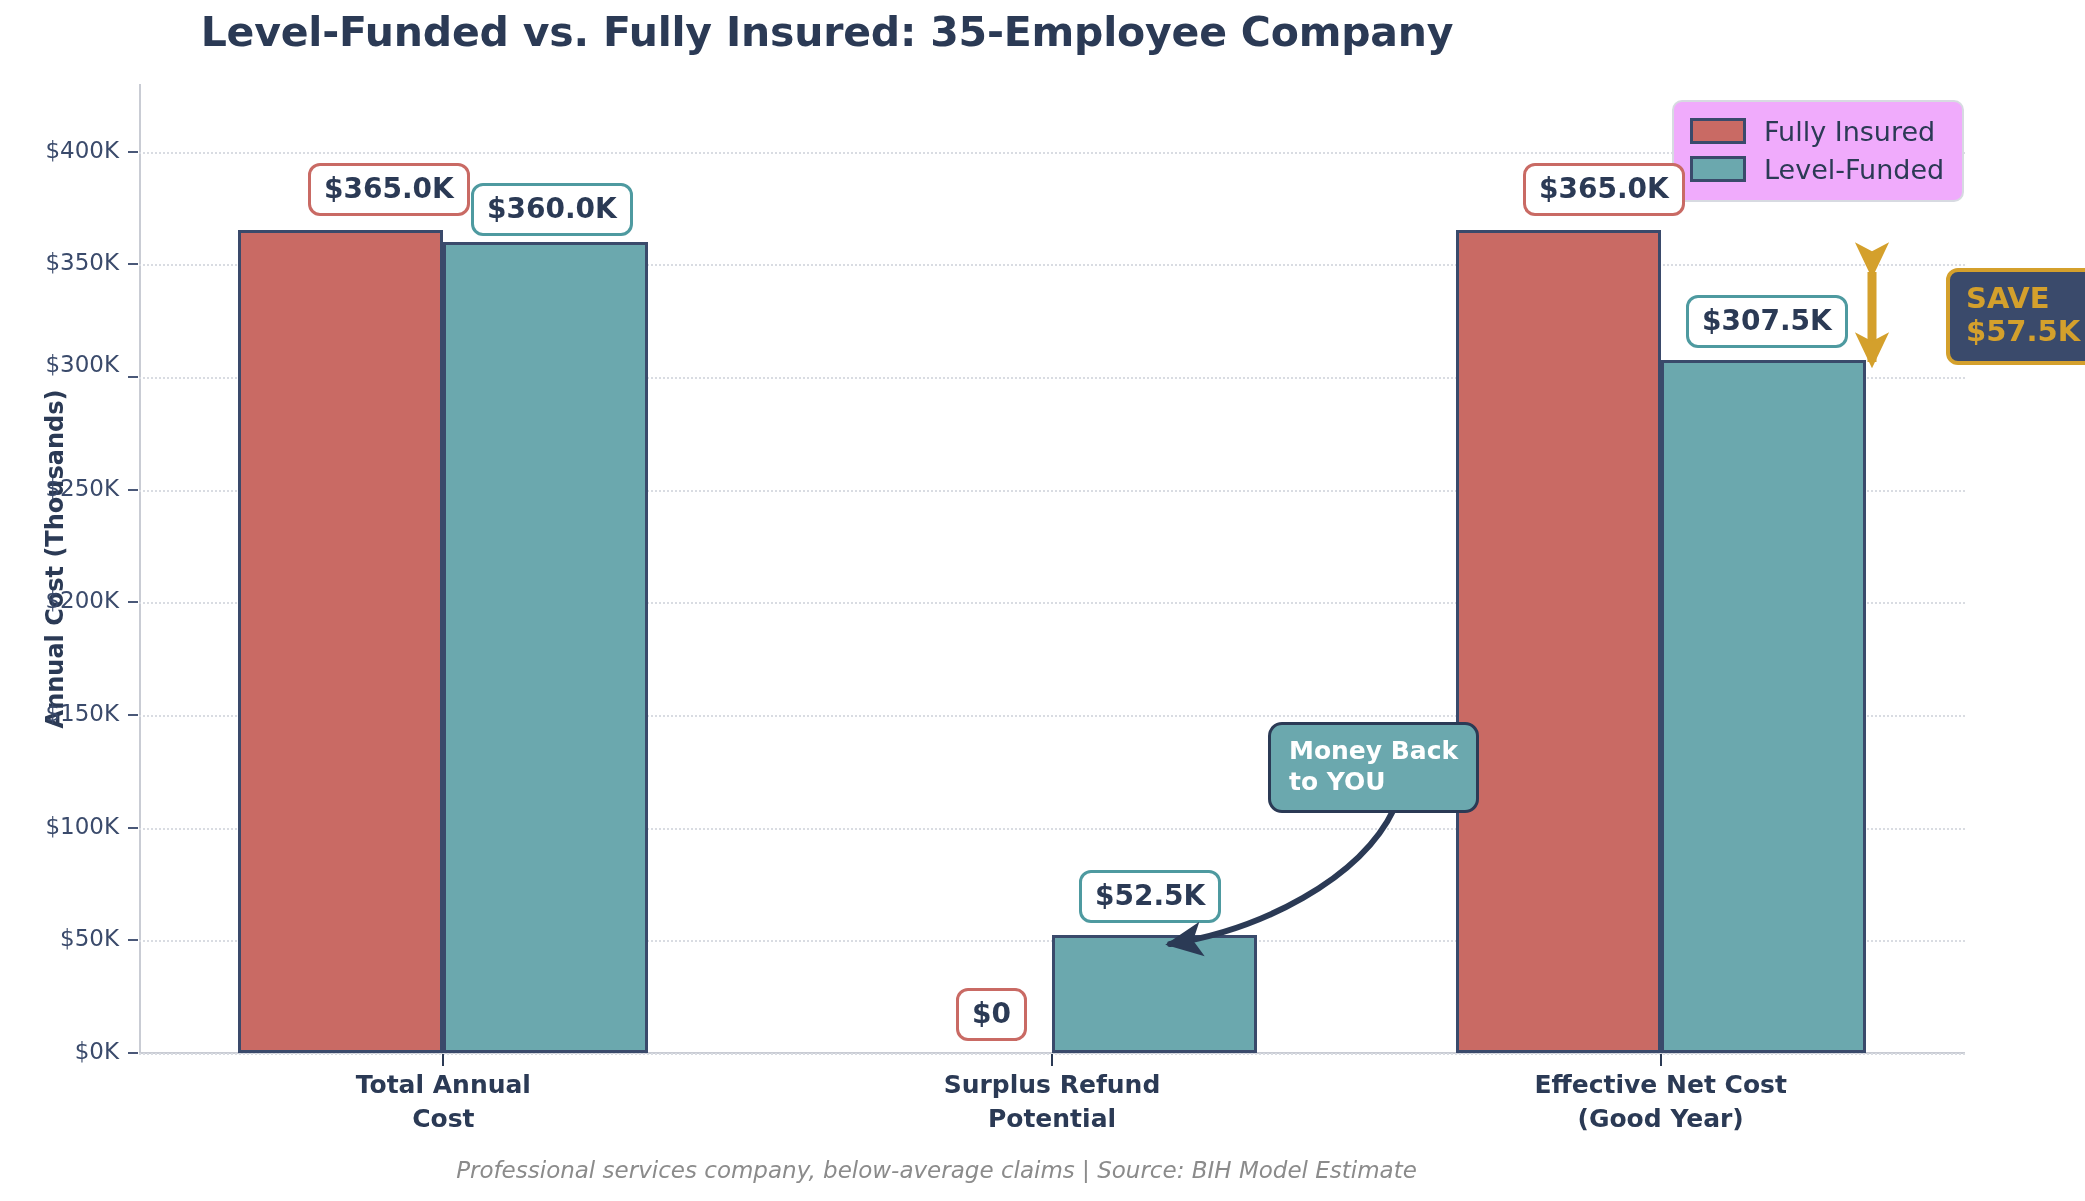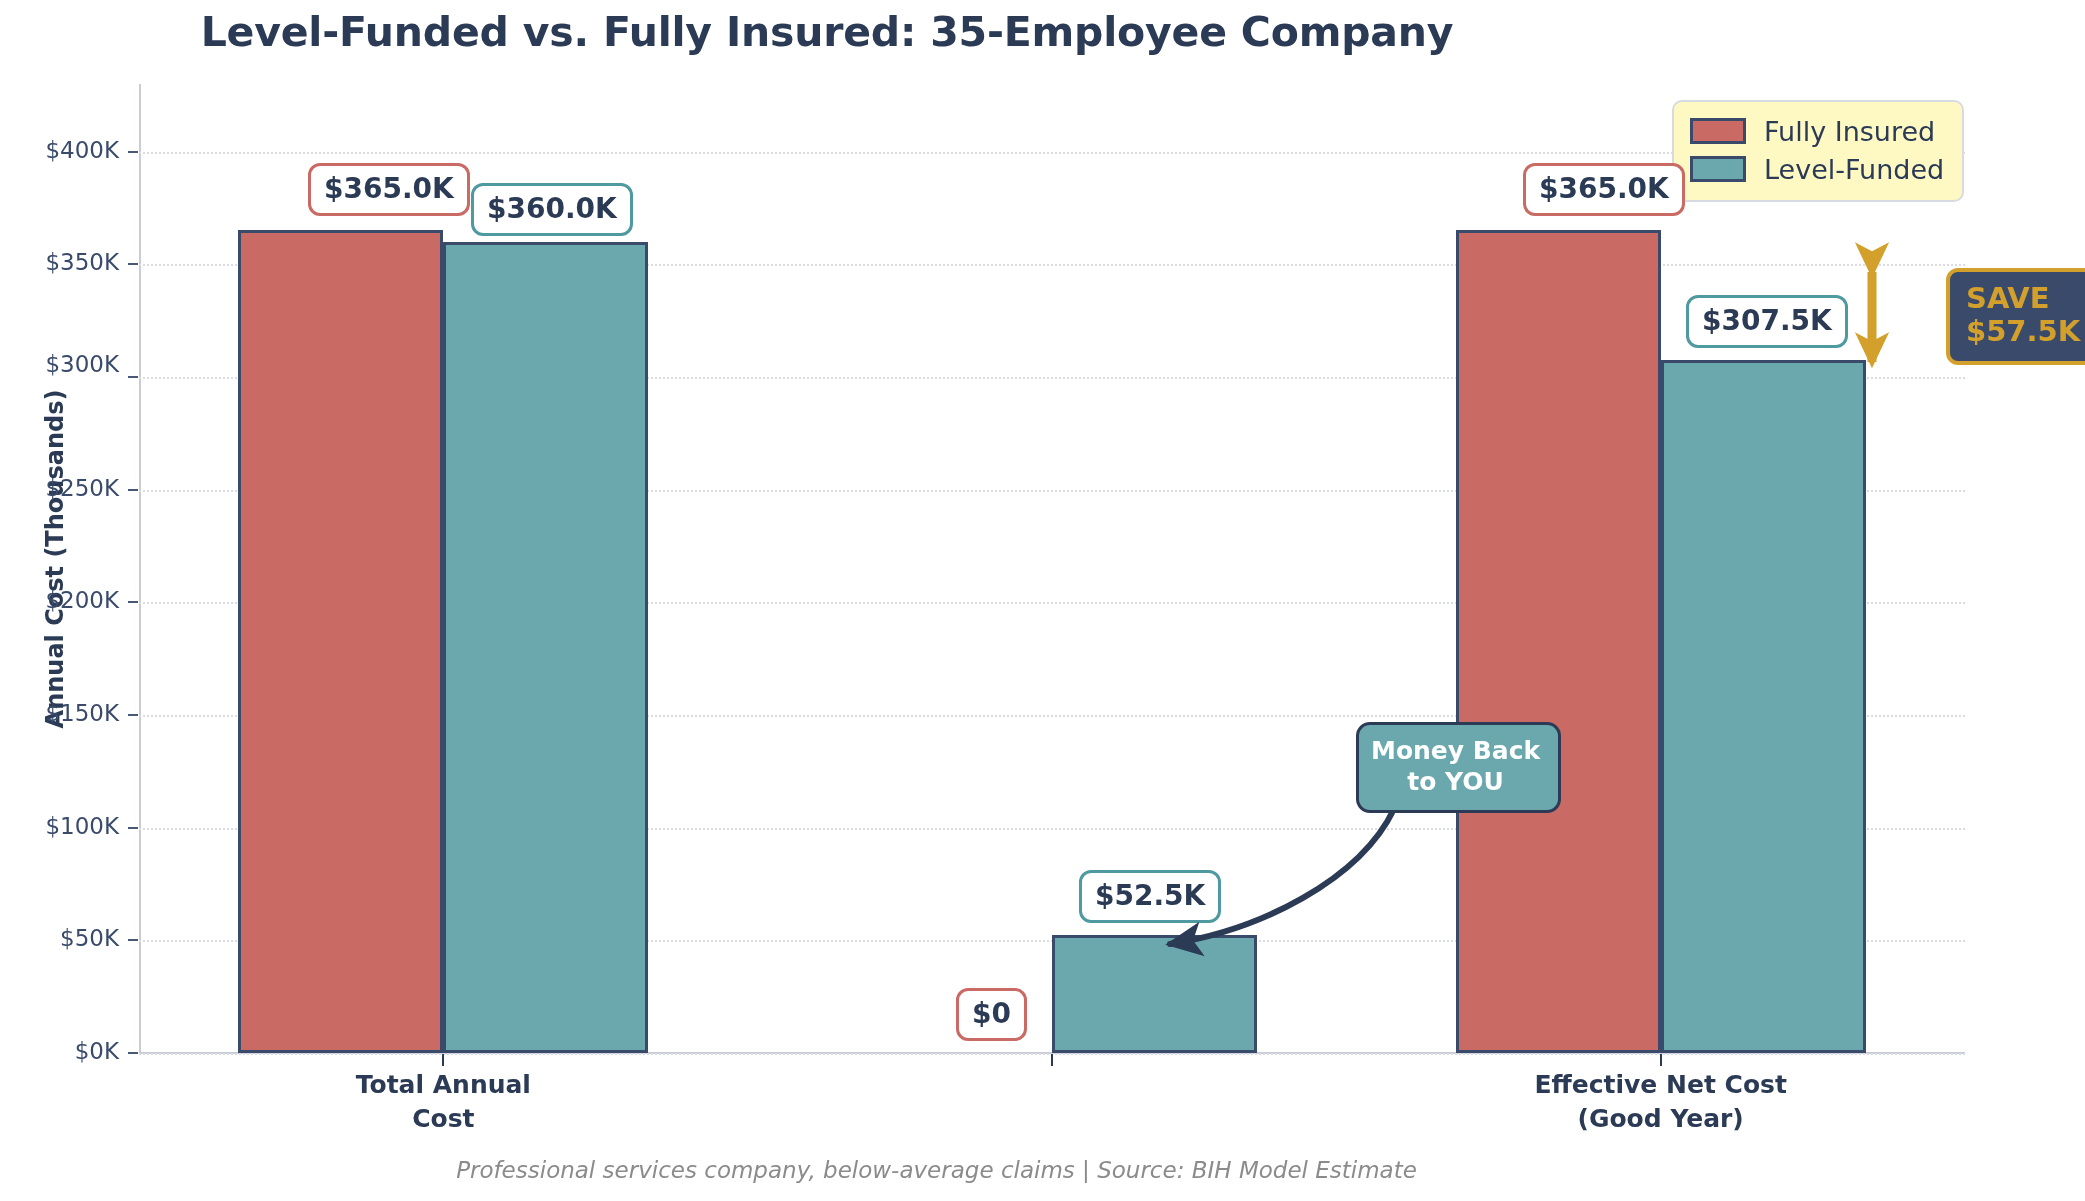--- a/index.html
+++ b/index.html
@@ -143,21 +143,21 @@
     box-sizing: border-box;
   }
   .value-label.red-edge { border: 3px solid #C96A64; margin-left: 40px; }
   .value-label.teal-edge { border: 3px solid #4E9AA0; }
 
   
   .legend {
     position: absolute;
     left: 1672px;
     top: 100px;
-    background: #fef9c3;
+    background: #f0abfc;
     border: 2px solid #d7dae1;
     border-radius: 10px;
     padding: 10px 18px 12px 16px;
   }
   .legend-row {
     display: flex;
     align-items: center;
     height: 38px;
   }
   .legend-swatch {
@@ -170,27 +170,26 @@
   .legend-swatch.fully { background: #C96A64; }
   .legend-swatch.level { background: #6BA8AE; }
   .legend-text {
     font-size: 27px;
     color: #2B3A55;
   }
 
   
   .callout-money {
     position: absolute;
-    left: 1356px;
+    left: 1268px;
     top: 722px;
     background: #6BA8AE;
     border: 3px solid #2B3A55;
     border-radius: 14px;
-    padding: 10px 18px 12px 12px;
-    text-align: center;
+    padding: 10px 18px 12px 18px;
     font-size: 25px;
     font-weight: bold;
     color: #ffffff;
     line-height: 1.25;
     z-index: 5;
   }
 
   
   .save-badge {
     position: absolute;
@@ -316,20 +315,24 @@
   <div class="footer">Professional services company, below-average claims  |  Source: BIH Model Estimate</div>
 
 <div class="xtick" style="left: 442.333px;"></div>
     <div class="cat-label" style="left: 233.333px;">
       <div>Total Annual</div>
       <div>Cost</div>
     </div>
     <div class="value-label red-edge" style="visibility: visible; left: 268px; top: 163px;">$365.0K</div>
     <div class="value-label teal-edge" style="visibility: visible; left: 471px; top: 183px;">$360.0K</div>
     <div class="xtick" style="left: 1051px;"></div>
+    <div class="cat-label" style="left: 842px;">
+      <div>Surplus Refund</div>
+      <div>Potential</div>
+    </div>
     <div class="value-label red-edge" style="visibility: visible; left: 916px; top: 988px;">$0</div>
     <div class="value-label teal-edge" style="visibility: visible; left: 1079px; top: 870px;">$52.5K</div>
     <div class="xtick" style="left: 1659.67px;"></div>
     <div class="cat-label" style="left: 1450.67px;">
       <div>Effective Net Cost</div>
       <div>(Good Year)</div>
     </div>
     <div class="value-label red-edge" style="visibility: visible; left: 1483px; top: 163px;">$365.0K</div>
     <div class="value-label teal-edge" style="visibility: visible; left: 1686px; top: 295px;">$307.5K</div>
   </div>

